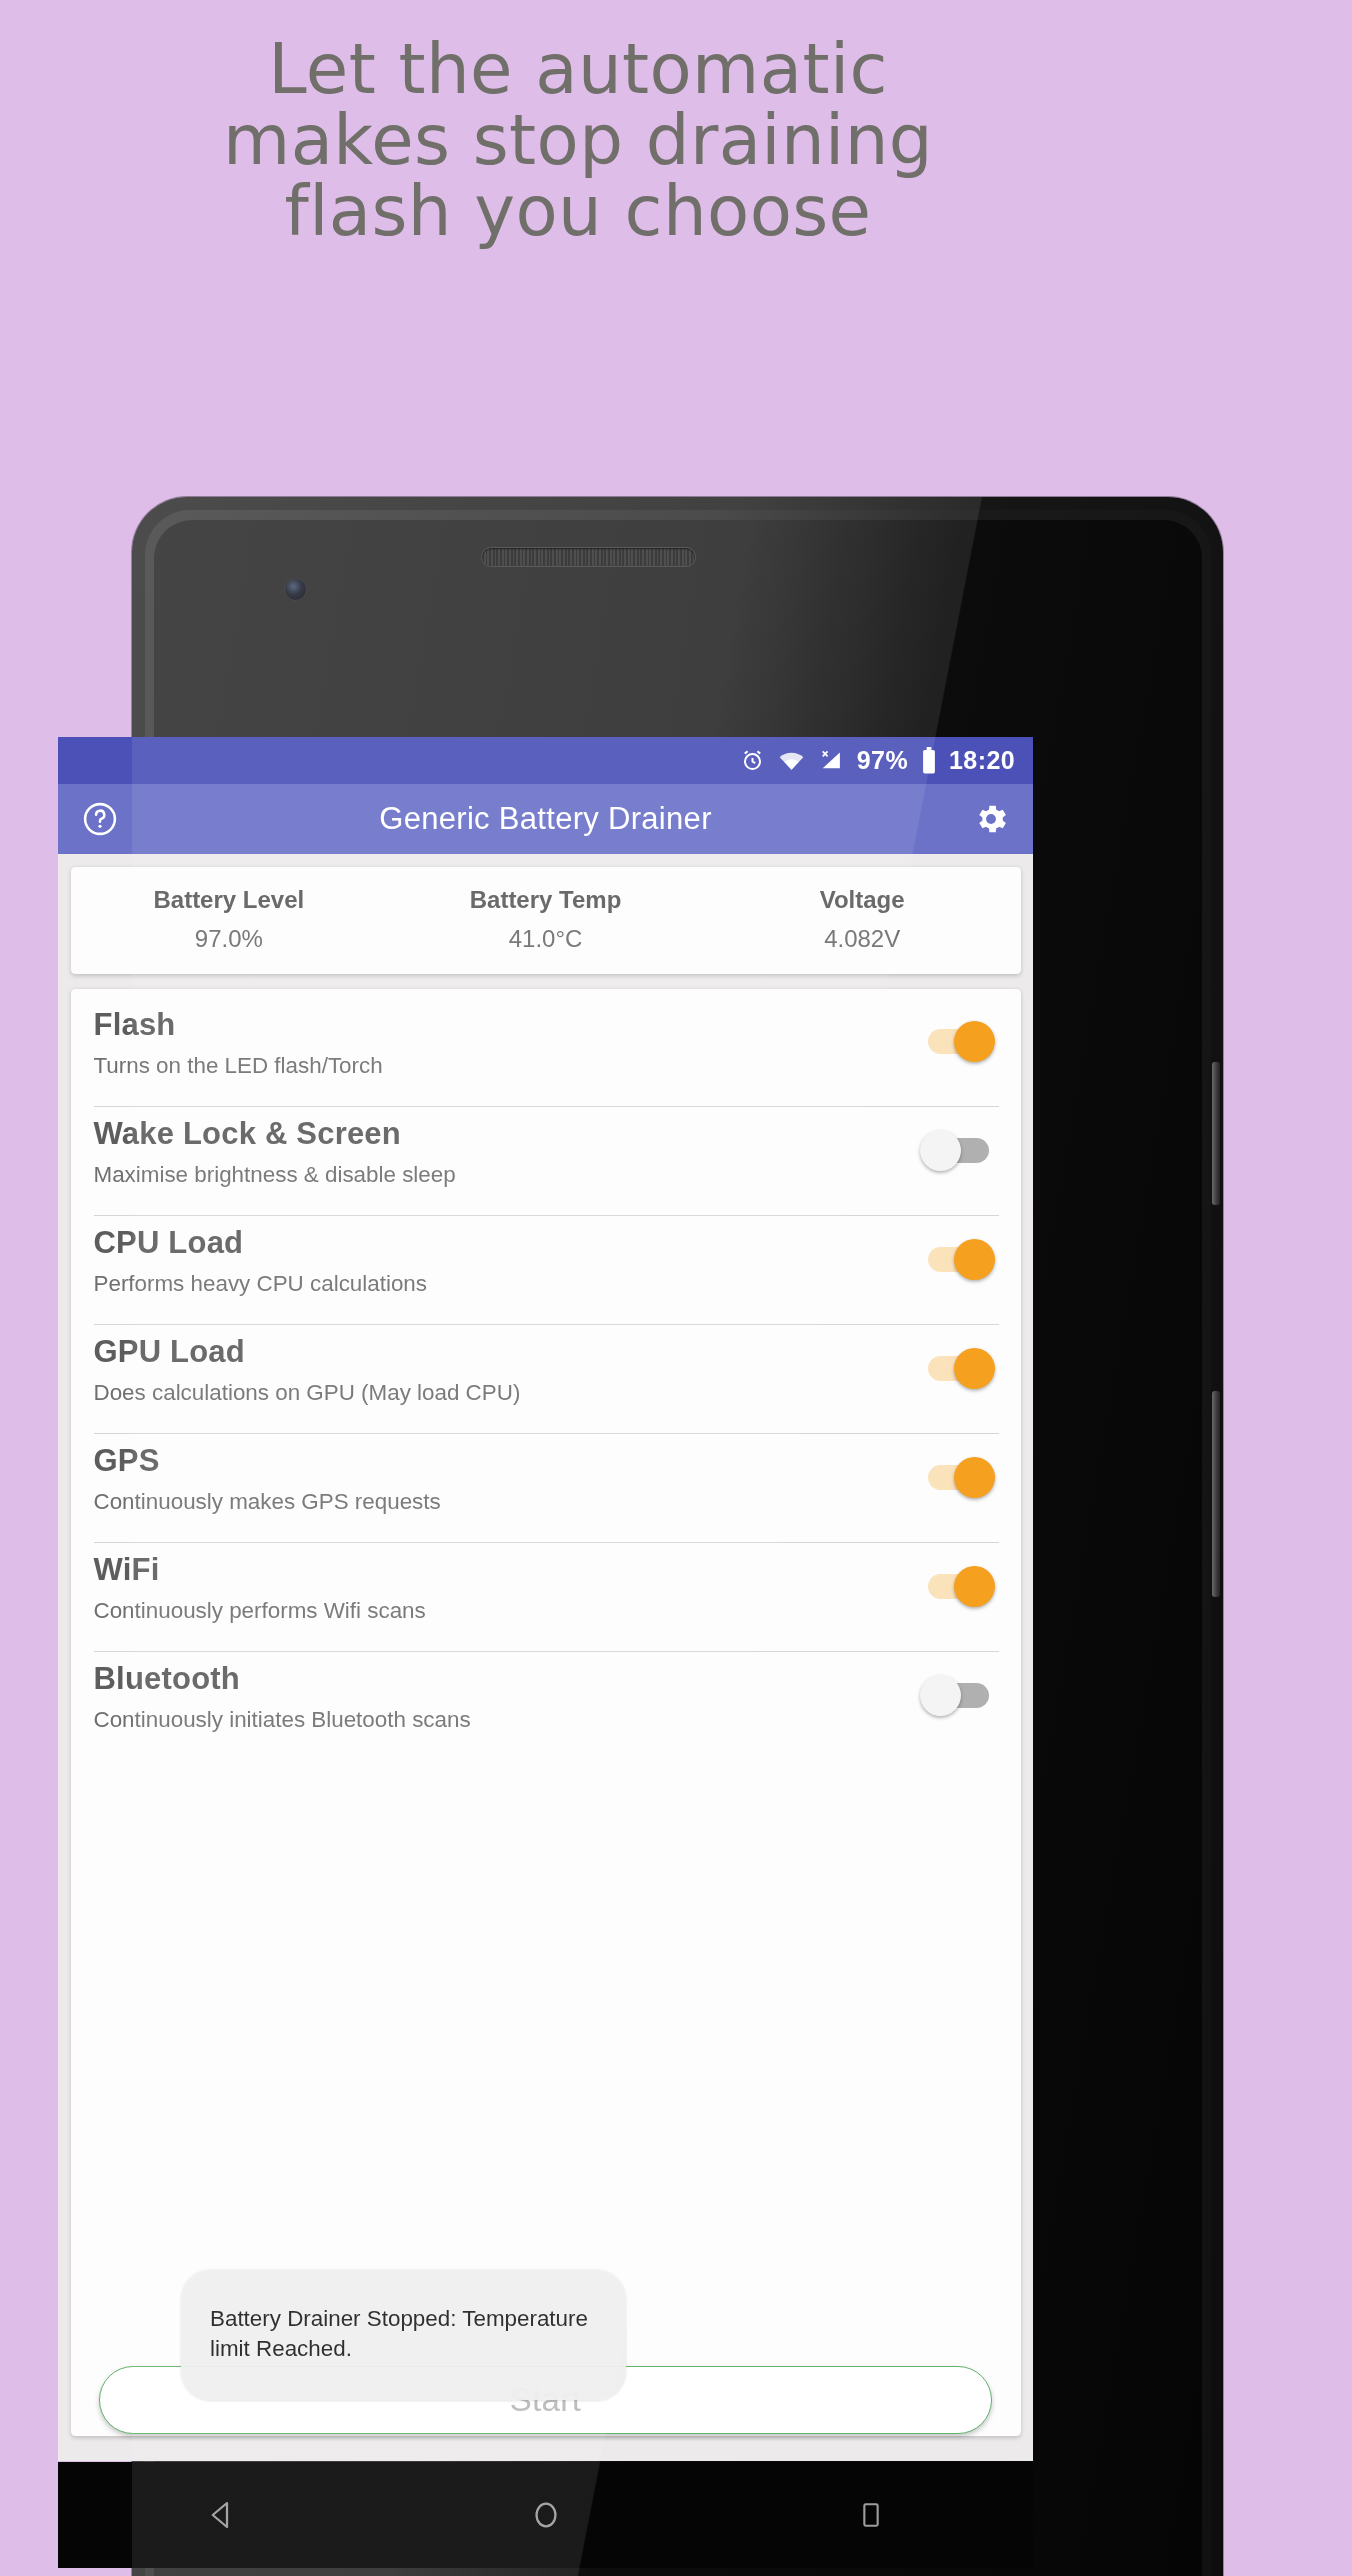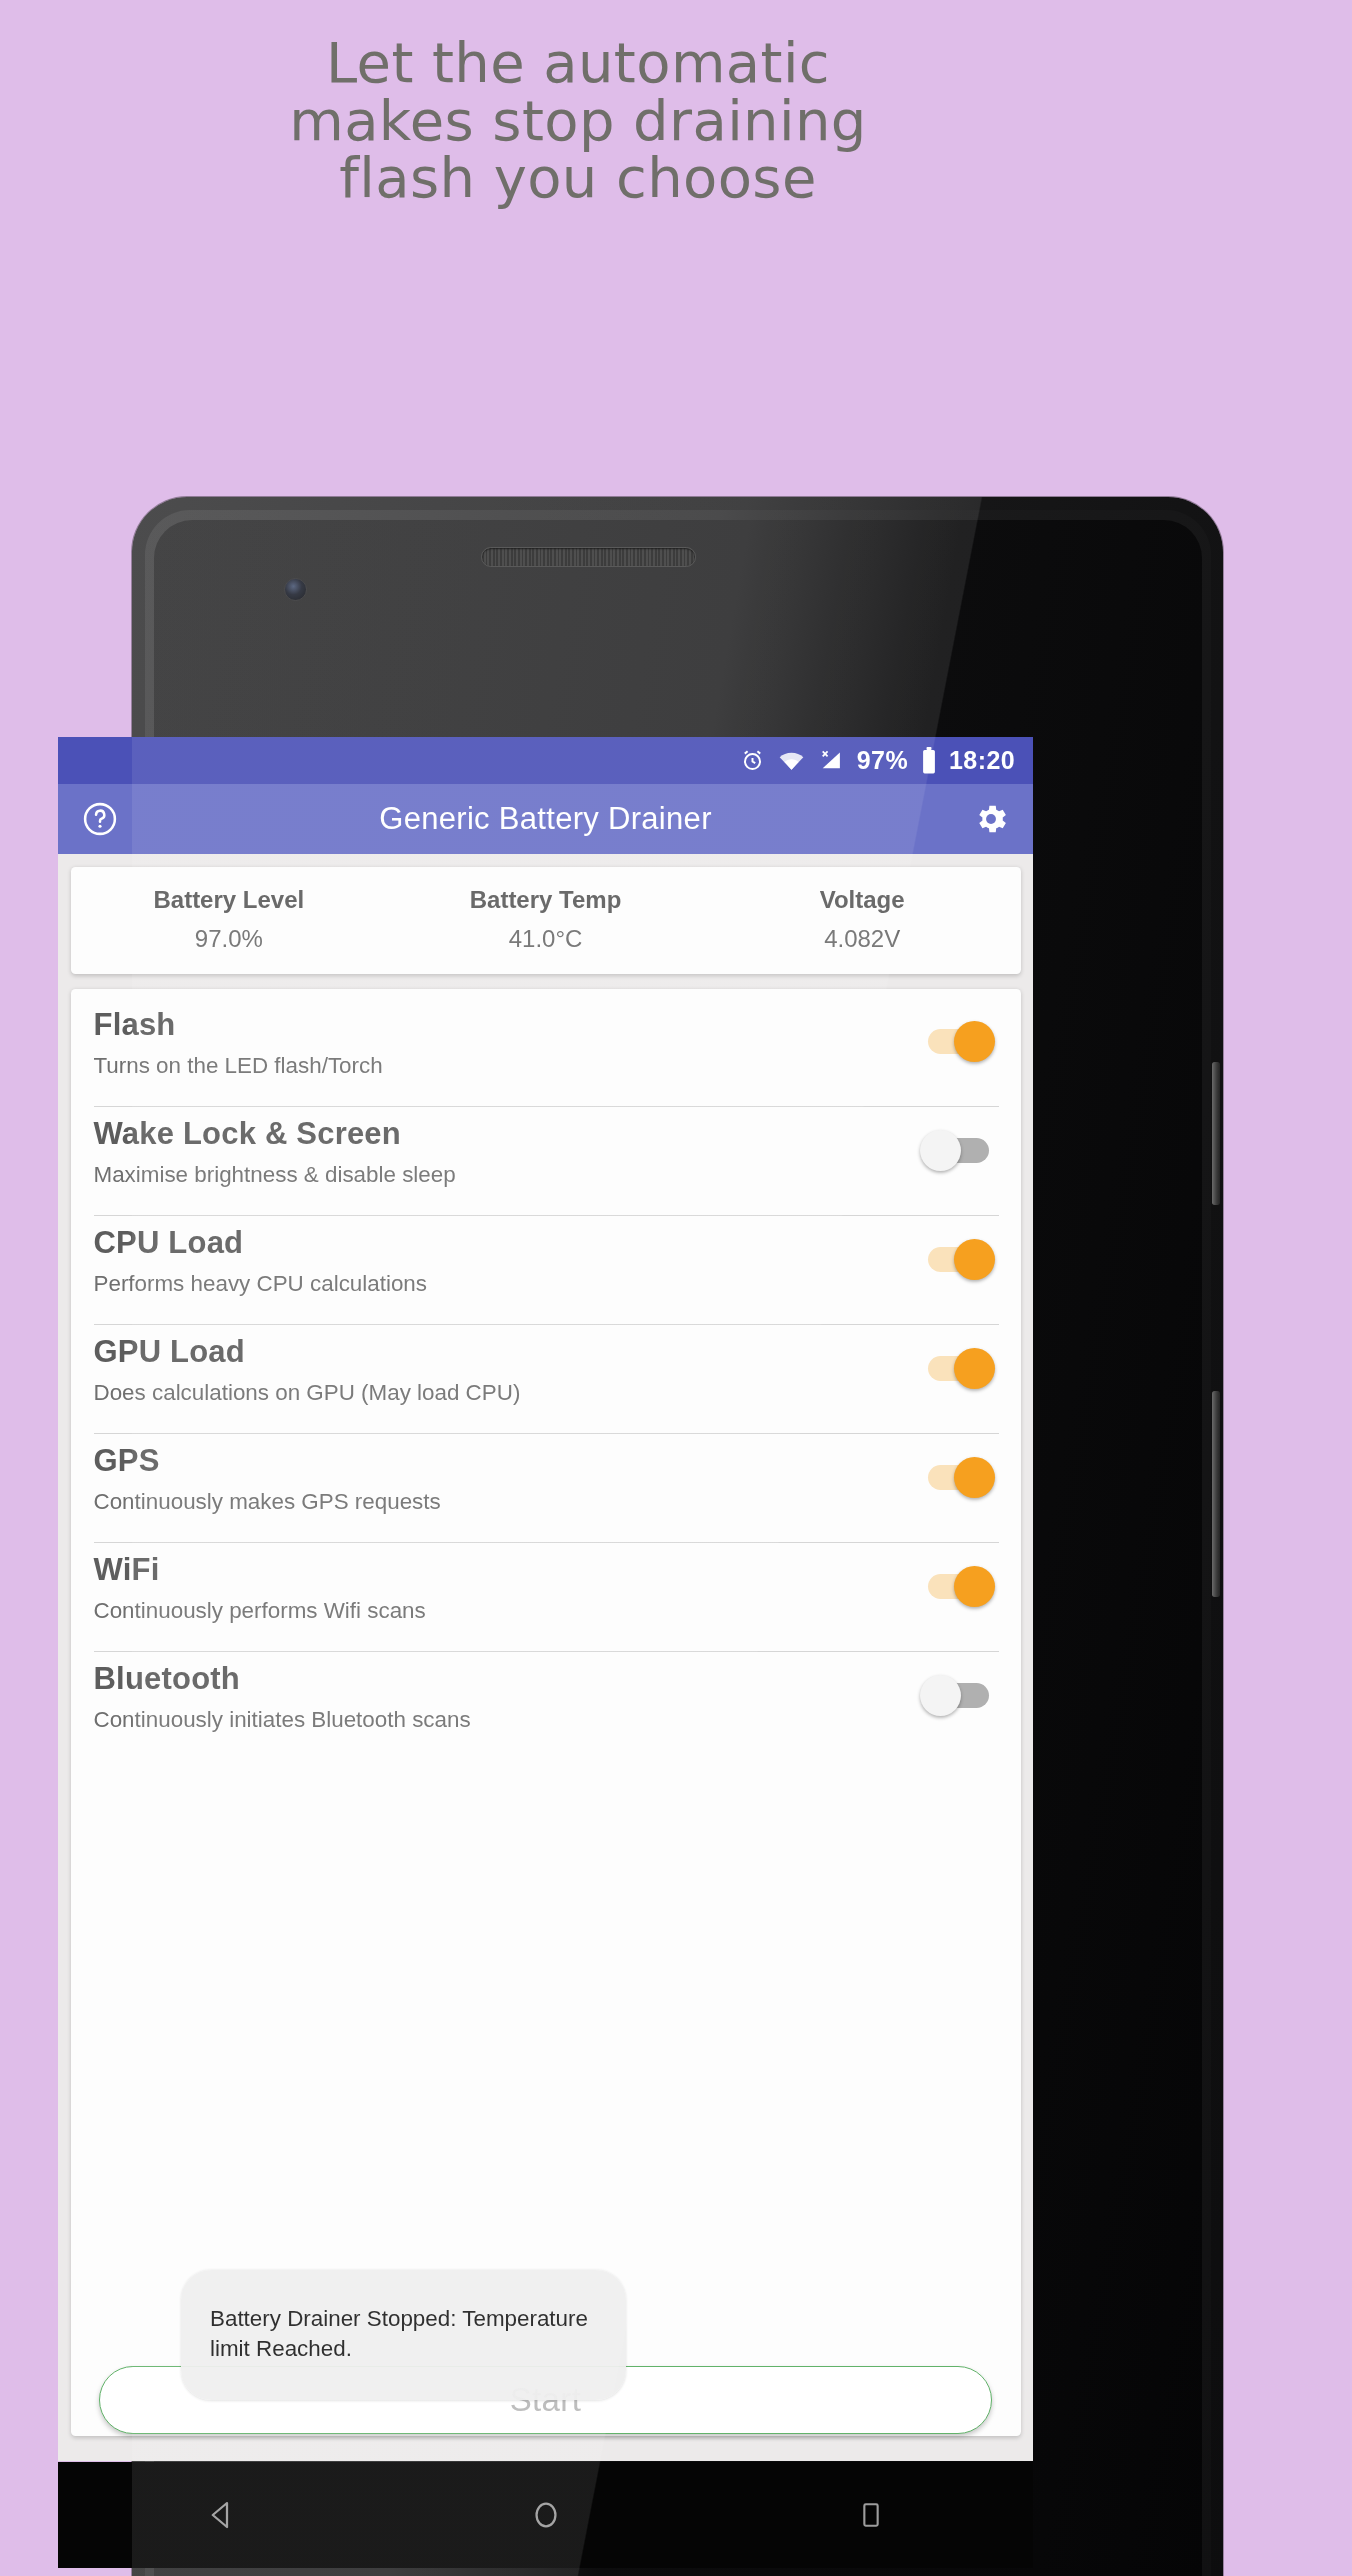--- a/index.html
+++ b/index.html
@@ -11,21 +11,21 @@
   }
 
   
   .headline {
     position: absolute;
     left: 0; top: 34px;
     width: 1156px;
     text-align: center;
     color: #706f6a;
     font-family: "DejaVu Sans", sans-serif;
-    font-size: 56px;
+    font-size: 69px;
     font-weight: 400;
     line-height: 1.03;
     letter-spacing: 0.4px;
   }
   .headline div { white-space: nowrap; }
 
   
   .phone {
     position: absolute;
     left: 132px; top: 497px;

